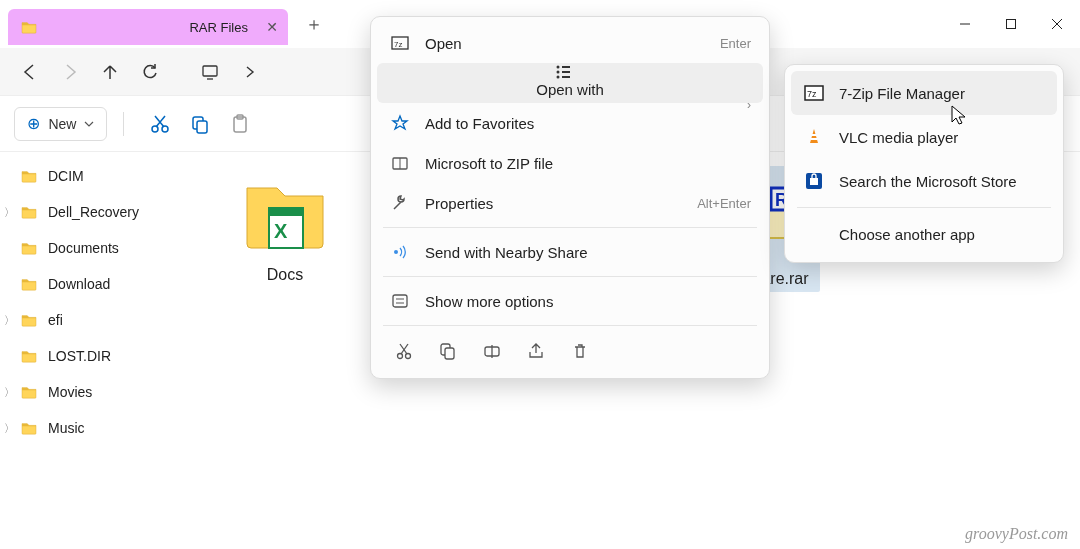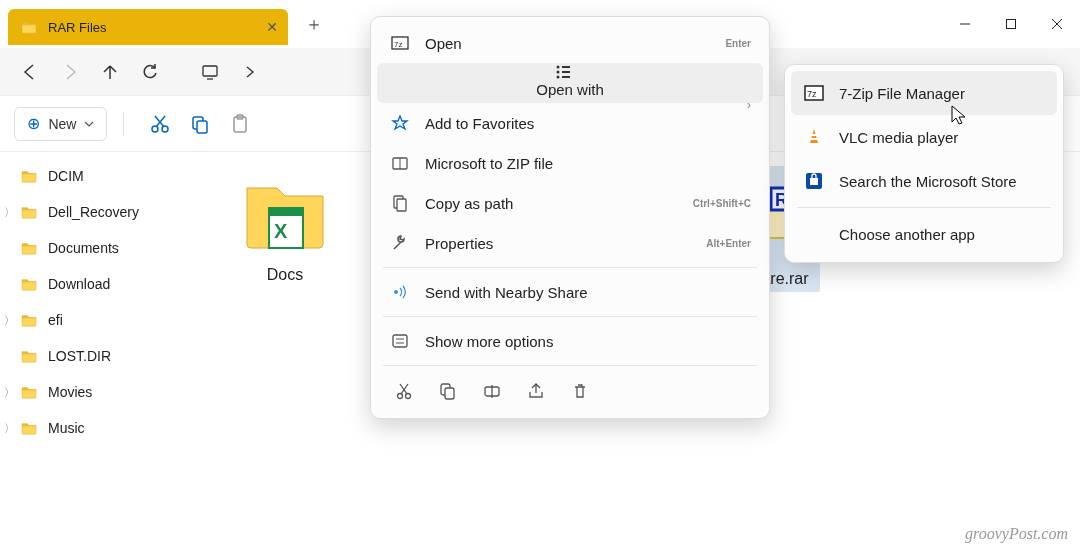--- a/index.html
+++ b/index.html
@@ -1,20 +1,20 @@
 <!DOCTYPE html>
 <html><head>
 <meta charset="utf-8">
 <style>
   * { box-sizing: border-box; margin: 0; padding: 0; font-family: "Segoe UI", sans-serif; }
   body { width: 1080px; height: 549px; background: #fff; overflow: hidden; position: relative; }
 
   
   .titlebar { height: 48px; display: flex; align-items: center; background: #fff; }
-  .tab { display: flex; align-items: center; height: 36px; padding: 0 40px 0 12px; margin: 6px 0 0 8px; border-radius: 6px 6px 0 0; background: #eab308; position: relative; min-width: 280px; }
+  .tab { display: flex; align-items: center; height: 36px; padding: 0 40px 0 12px; margin: 6px 0 0 8px; border-radius: 6px 6px 0 0; background: #f0abfc; position: relative; min-width: 280px; justify-content: space-between; }
   .tab-icon { width: 18px; height: 14px; margin-right: 10px; }
   .tab-title { font-size: 13px; color: #222; }
   .tab-close { position: absolute; right: 10px; font-size: 14px; color: #555; }
   .tab-add { margin-left: 8px; width: 36px; height: 36px; display:flex; align-items:center; justify-content:center; color:#555; font-size:18px; }
   .winctrl { margin-left: auto; display: flex; }
   .winbtn { width: 46px; height: 40px; display:flex; align-items:center; justify-content:center; color:#222; }
 
   
   .navbar { height: 48px; background: #f6f6f6; display: flex; align-items: center; padding: 0 10px; border-bottom: 1px solid #eee; }
   .navbtn { width: 40px; height: 40px; display:flex; align-items:center; justify-content:center; color:#555; }
@@ -39,21 +39,21 @@
   .file { width:110px; display:flex; flex-direction:column; align-items:center; gap:8px; }
   .file .thumb { width:92px; height:92px; display:flex; align-items:center; justify-content:center; }
   .file .label { font-size:16px; color:#222; text-align:center; }
   .file.selected { background:#d8e6f2; border-radius:2px; padding:4px; }
 
   
   .context-menu { position:absolute; top:16px; left:370px; width:400px; background:#fcfcfc; border:1px solid #ddd; border-radius:10px; box-shadow:0 8px 24px rgba(0,0,0,.18); padding:6px; z-index:10; }
   .cm-item { display:flex; align-items:center; height:40px; padding:0 12px; border-radius:6px; font-size:15px; color:#222; position:relative; }
   .cm-item.highlight { background:#eeeeee;flex-direction:column; }
   .cm-item .ic { width:22px; display:flex; align-items:center; justify-content:center; margin-right:14px; color:#555; }
-  .cm-item .shortcut { margin-left:auto; color:#888; font-size:10px;font-weight:bold; }
+  .cm-item .shortcut { margin-left:auto; color:#888; font-size:13px; }
   .cm-item .arrow { margin-left:auto; color:#888; font-size:12px; }
   .cm-sep { height:1px; background:#e4e4e4; margin:4px 6px; }
   .cm-iconrow { display:flex; gap:18px; padding:8px 14px; }
   .cm-iconrow .mini { width:26px; height:26px; display:flex; align-items:center; justify-content:center; color:#555; }
 
   
   .submenu { position:absolute; top:64px; left:784px; width:280px; background:#fcfcfc; border:1px solid #ddd; border-radius:10px; box-shadow:0 8px 24px rgba(0,0,0,.18); padding:6px; z-index:11; }
   .sm-item { display:flex; align-items:center; height:44px; padding:0 12px; border-radius:6px; font-size:15px; color:#222; }
   .sm-item.highlight { background:#eeeeee; }
   .sm-item .appic { width:22px; height:22px; margin-right:14px; display:flex; align-items:center; justify-content:center; }
@@ -310,30 +310,20 @@
         <svg width="18" height="18">
           <rect x="2" y="4" width="14" height="11" rx="1" fill="none" stroke="#555" stroke-width="1.3"></rect>
           <line x1="9" y1="4" x2="9" y2="15" stroke="#555" stroke-width="1"></line>
         </svg>
       </span>
     <span>Microsoft to ZIP file</span>
   </div>
   <div class="cm-item">
     <span class="ic">
         <svg width="18" height="18">
-          <rect x="3" y="2" width="9" height="12" rx="1" fill="none" stroke="#555" stroke-width="1.3"></rect>
-          <rect x="6" y="5" width="9" height="12" rx="1" fill="#fcfcfc" stroke="#555" stroke-width="1.3"></rect>
-        </svg>
-      </span>
-    <span>Copy as path</span>
-    <span class="shortcut">Ctrl+Shift+C</span>
-  </div>
-  <div class="cm-item">
-    <span class="ic">
-        <svg width="18" height="18">
           <path d="M13 5 a3 3 0 1 1 -3 -3 l-1 3 3 1 z M10 8 L3 15" fill="none" stroke="#555" stroke-width="1.5"></path>
         </svg>
       </span>
     <span>Properties</span>
     <span class="shortcut">Alt+Enter</span>
   </div>
   <div class="cm-sep"></div>
   <div class="cm-item">
     <span class="ic">
         <svg width="18" height="18">

